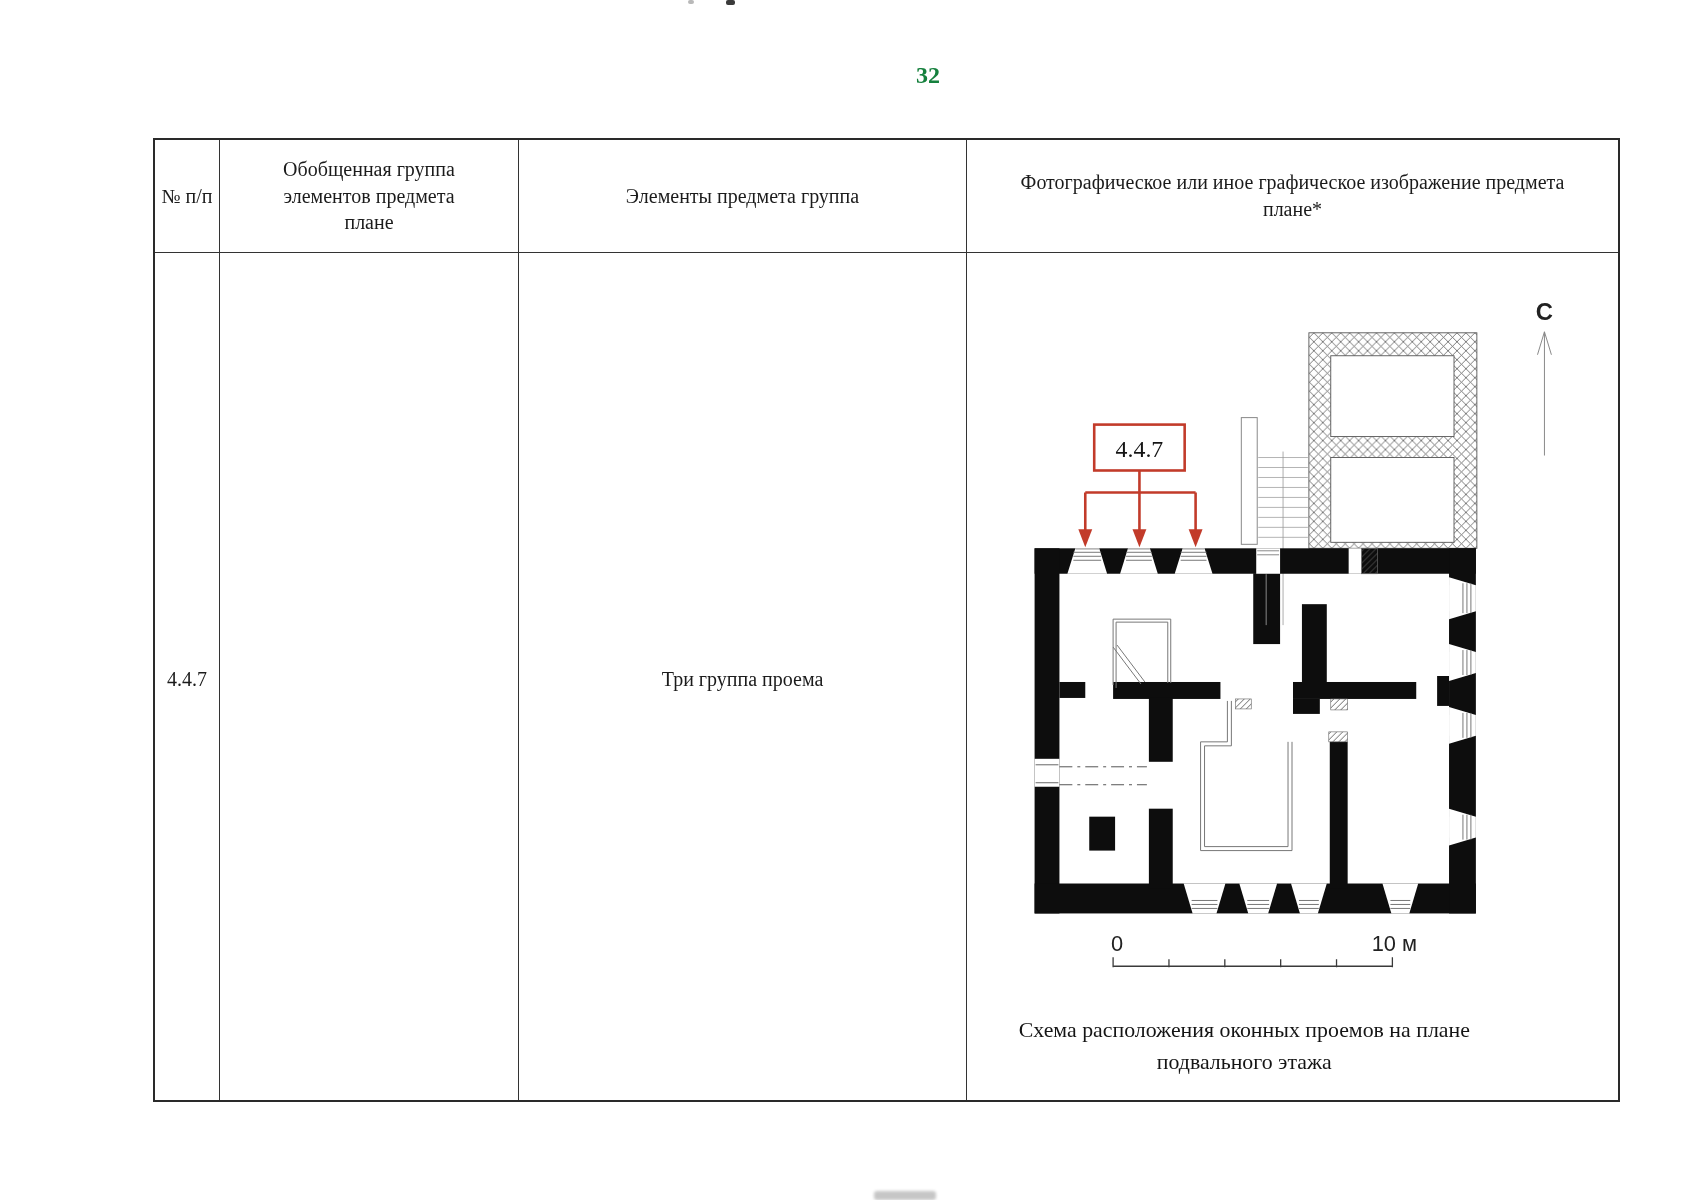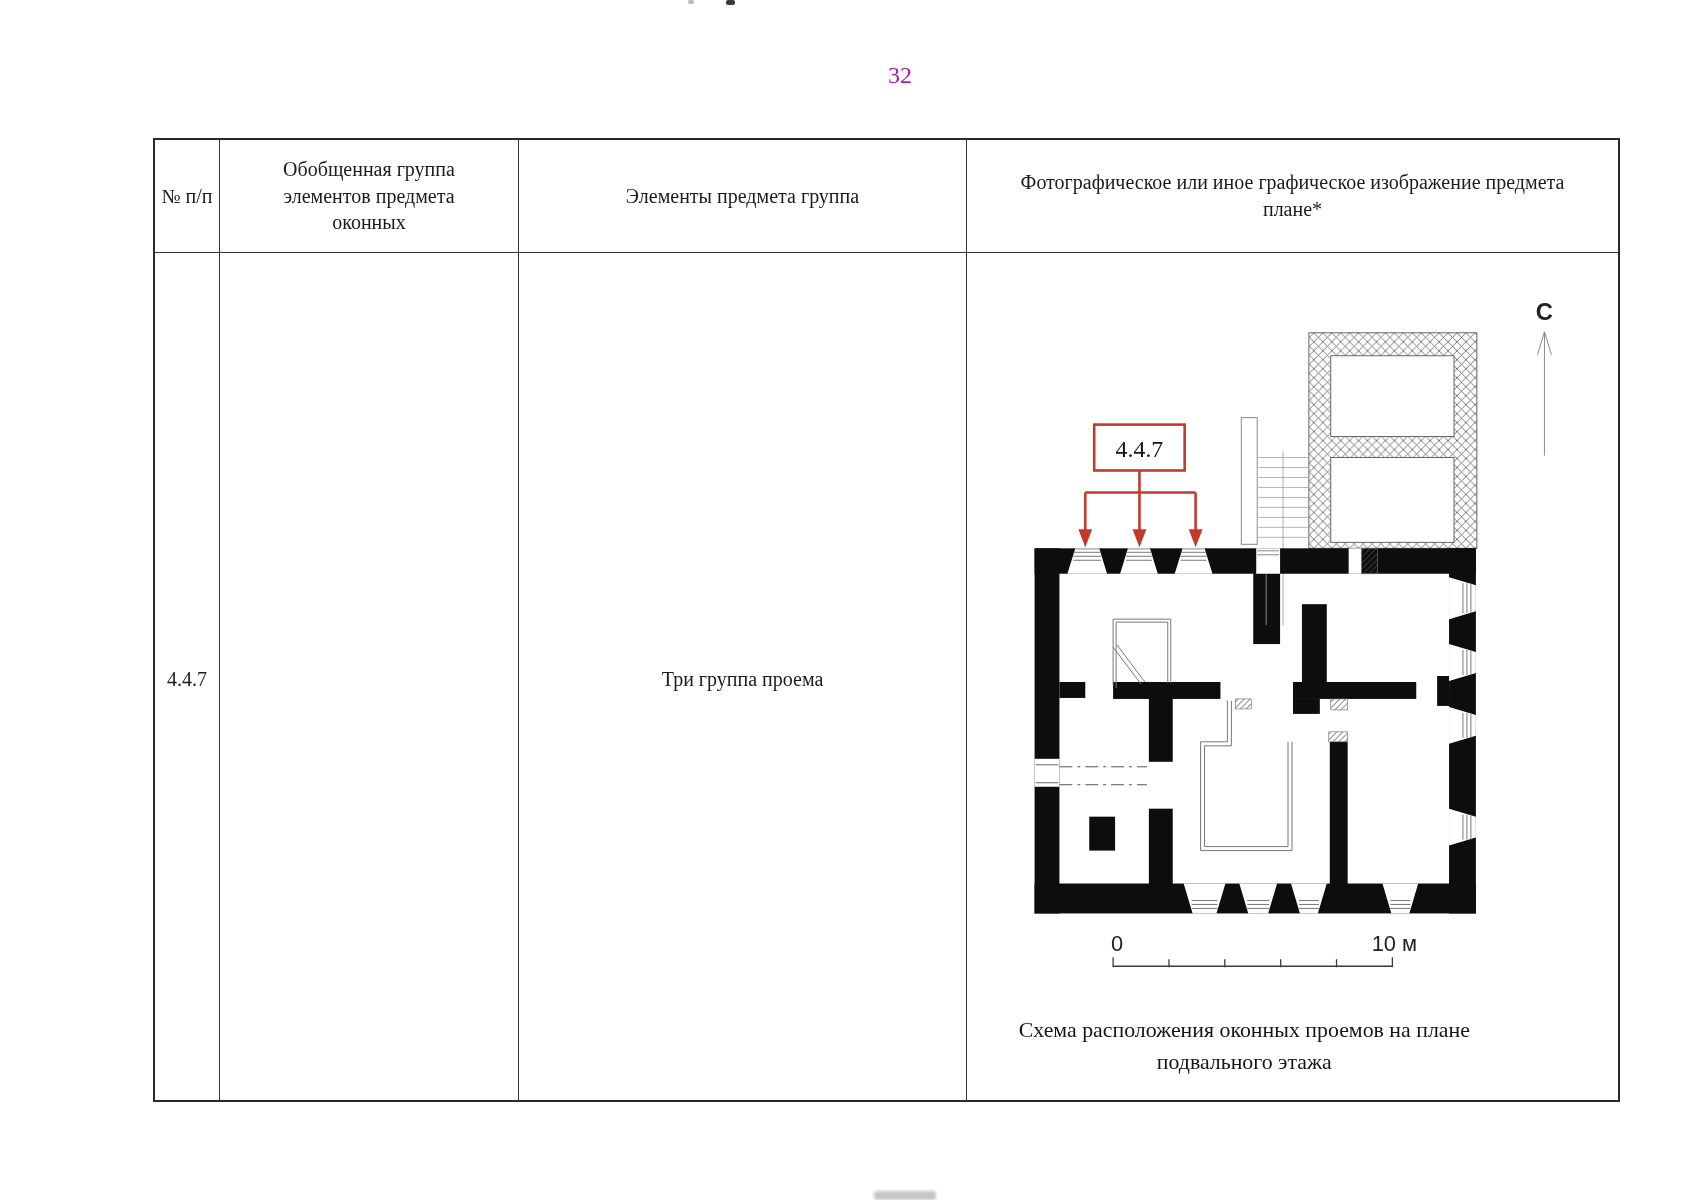--- a/index.html
+++ b/index.html
@@ -3,22 +3,22 @@
 <meta charset="utf-8">
 <style>
   html,body{margin:0;padding:0;}
   body{
     width:1699px;height:1200px;position:relative;background:#ffffff;
     font-family:"Liberation Serif","DejaVu Serif",serif;color:#1b1b1b;
     overflow:hidden;
   }
   .artifact{position:absolute;}
   #page-number{
-    position:absolute;left:888px;top:62px;width:52px;text-align:left;
-    font-size:24px;color:#a21caf;
+    position:absolute;left:888px;top:62px;width:52px;text-align:right;
+    font-size:24px;color:#15803d;font-weight:bold;
   }
   #doc-table{
     position:absolute;left:153px;top:138px;width:1467px;height:964px;
     box-sizing:border-box;border:2px solid #2a2a2a;
     display:grid;
     grid-template-columns:65px 299px 448px 1fr;
     grid-template-rows:113px 1fr;
   }
   .cell{
     box-sizing:border-box;border-right:1.5px solid #333;position:relative;
@@ -47,21 +47,21 @@
 <div class="artifact" style="left:874px;top:1191px;width:62px;height:9px;background:#c6c6c6;filter:blur(1.5px);border-radius:3px;"></div>
 
 <div id="page-number">32</div>
 
 <div id="doc-table">
 
   <div class="cell hdr">
     <span>№ п/п</span>
   </div>
   <div class="cell hdr">
-    <span class="w2">Обобщенная группа элементов предмета оконных</span>
+    <span class="w2">Обобщенная группа элементов предмета плане</span>
   </div>
   <div class="cell hdr">
     <span>Элементы предмета группа</span>
   </div>
   <div class="cell hdr last">
     <span class="w4">Фотографическое или иное графическое изображение предмета плане*</span>
   </div>
 
   <div class="cell">
     <div class="rowtext">4.4.7</div>

